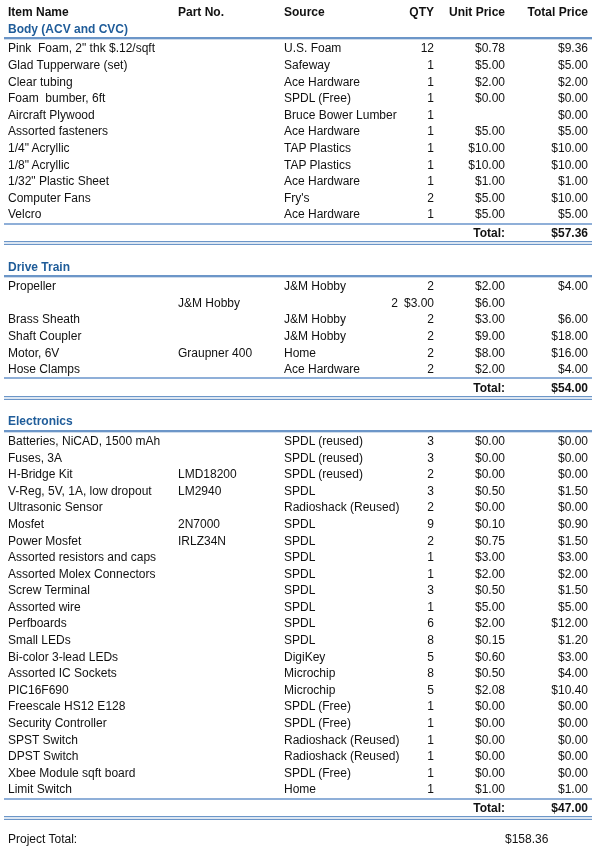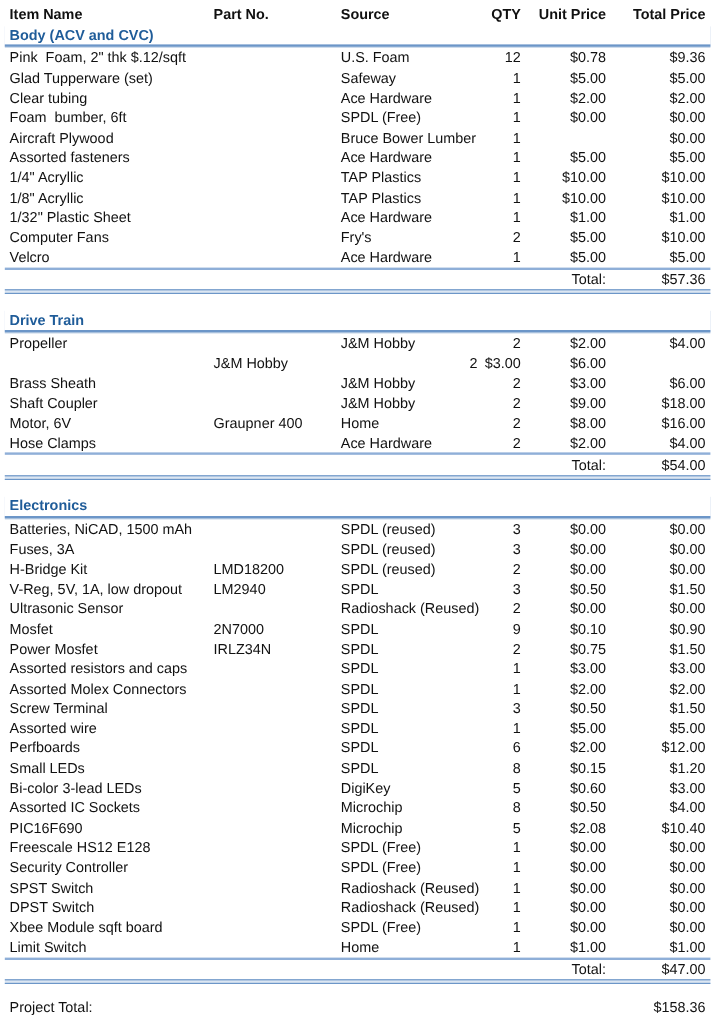--- a/index.html
+++ b/index.html
@@ -19,36 +19,36 @@
   .hdr .cell{font-weight:bold;}
   .sec-title-row{
     height:16.6px;display:flex;align-items:center;padding-left:4px;
     color:var(--accent,#1F5C99);font-weight:bold;
     border-bottom:2px solid var(--bline,#6C96C8);
     box-shadow:0 1px 0 var(--bline-light,#CFDCEC);
     margin-bottom:1px;
   }
   .total-row{
     border-top:2px solid var(--bline-soft,#8FAFD8);
-    font-weight:normal;
+    font-weight:bold;
     grid-template-columns:497px 83px;
   }
   .total-row .t-label{text-align:right;}
   .total-row .t-value{text-align:right;}
   .dline{
     height:2px;
     border-top:1px solid var(--bline,#6C96C8);
     border-bottom:1px solid var(--bline,#6C96C8);
     background:var(--dline-fill,#DCE6F2);
   }
   .gap{height:13px;}
   .gap2{height:10px;}
   .proj-row{grid-template-columns:497px 83px;}
   .proj-row .p-label{text-align:left;font-weight:normal;}
-  .proj-row .p-value{text-align:right;}
+  .proj-row .p-value{}
 </style>
 </head>
 <body>
 
 <div class="sheet">
 
   <div class="row hdr">
     <span class="cell c-item">Item Name</span>
     <span class="cell c-part">Part No.</span>
     <span class="cell c-src">Source</span>

